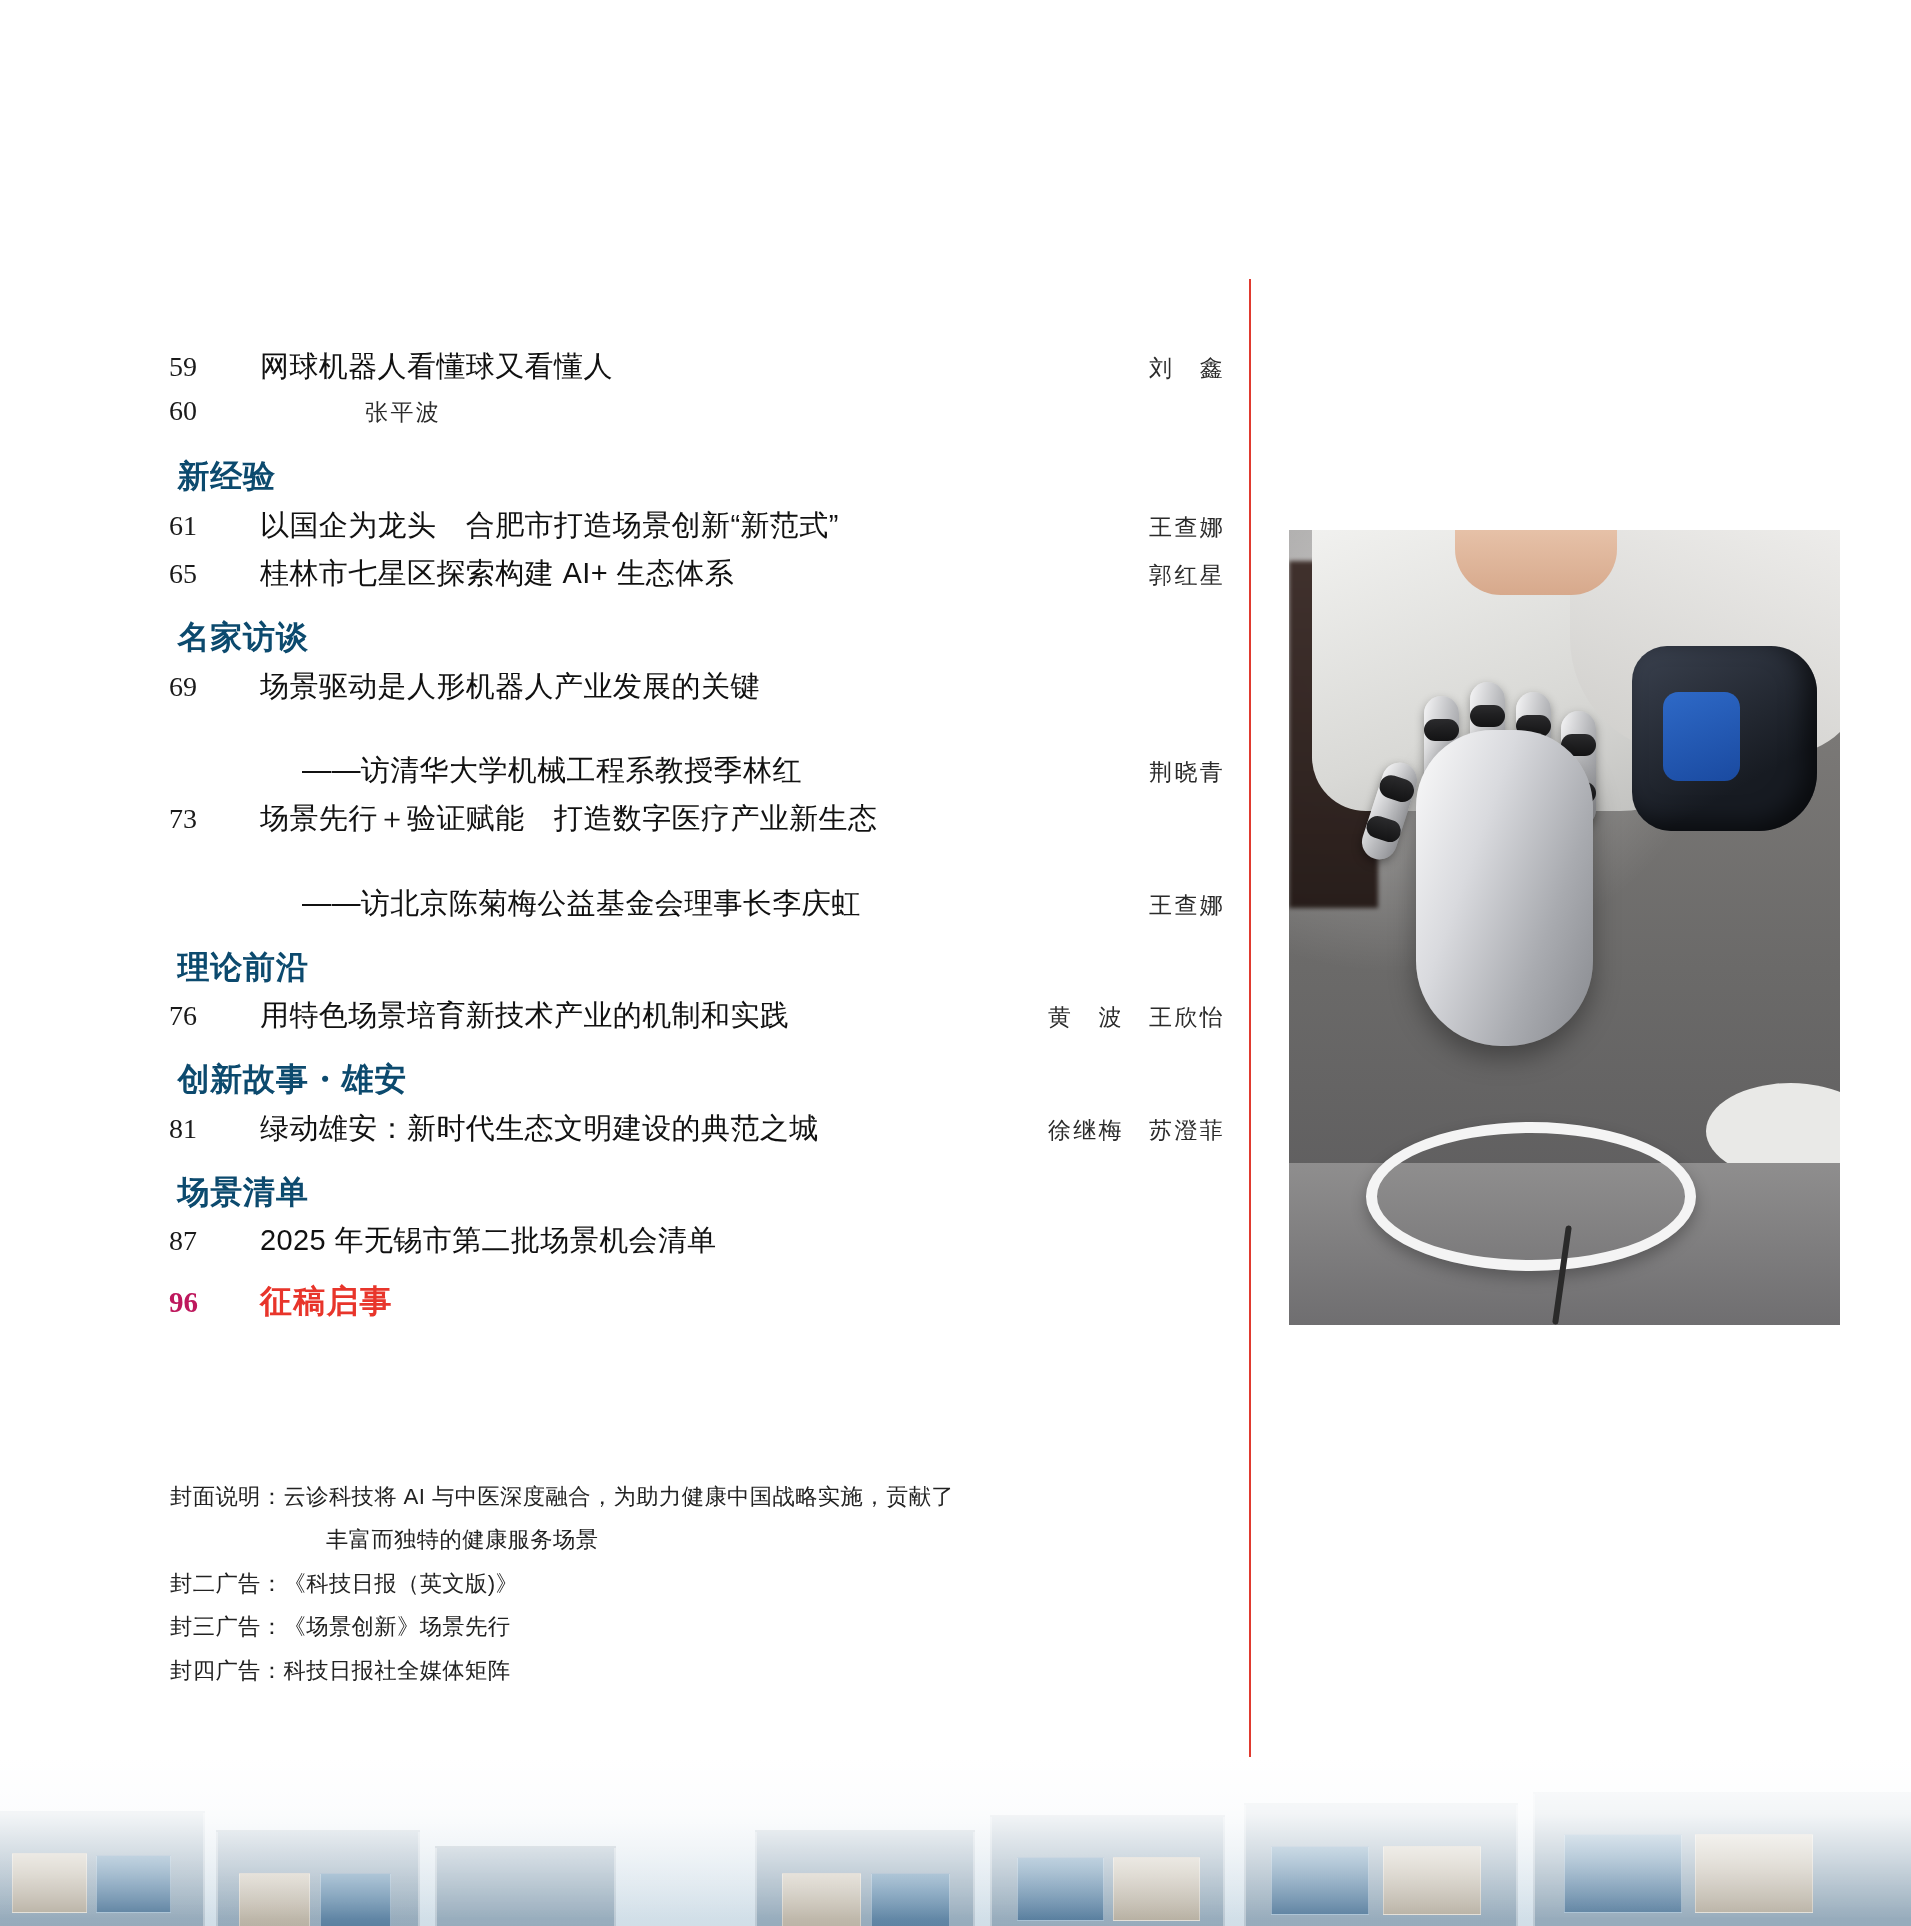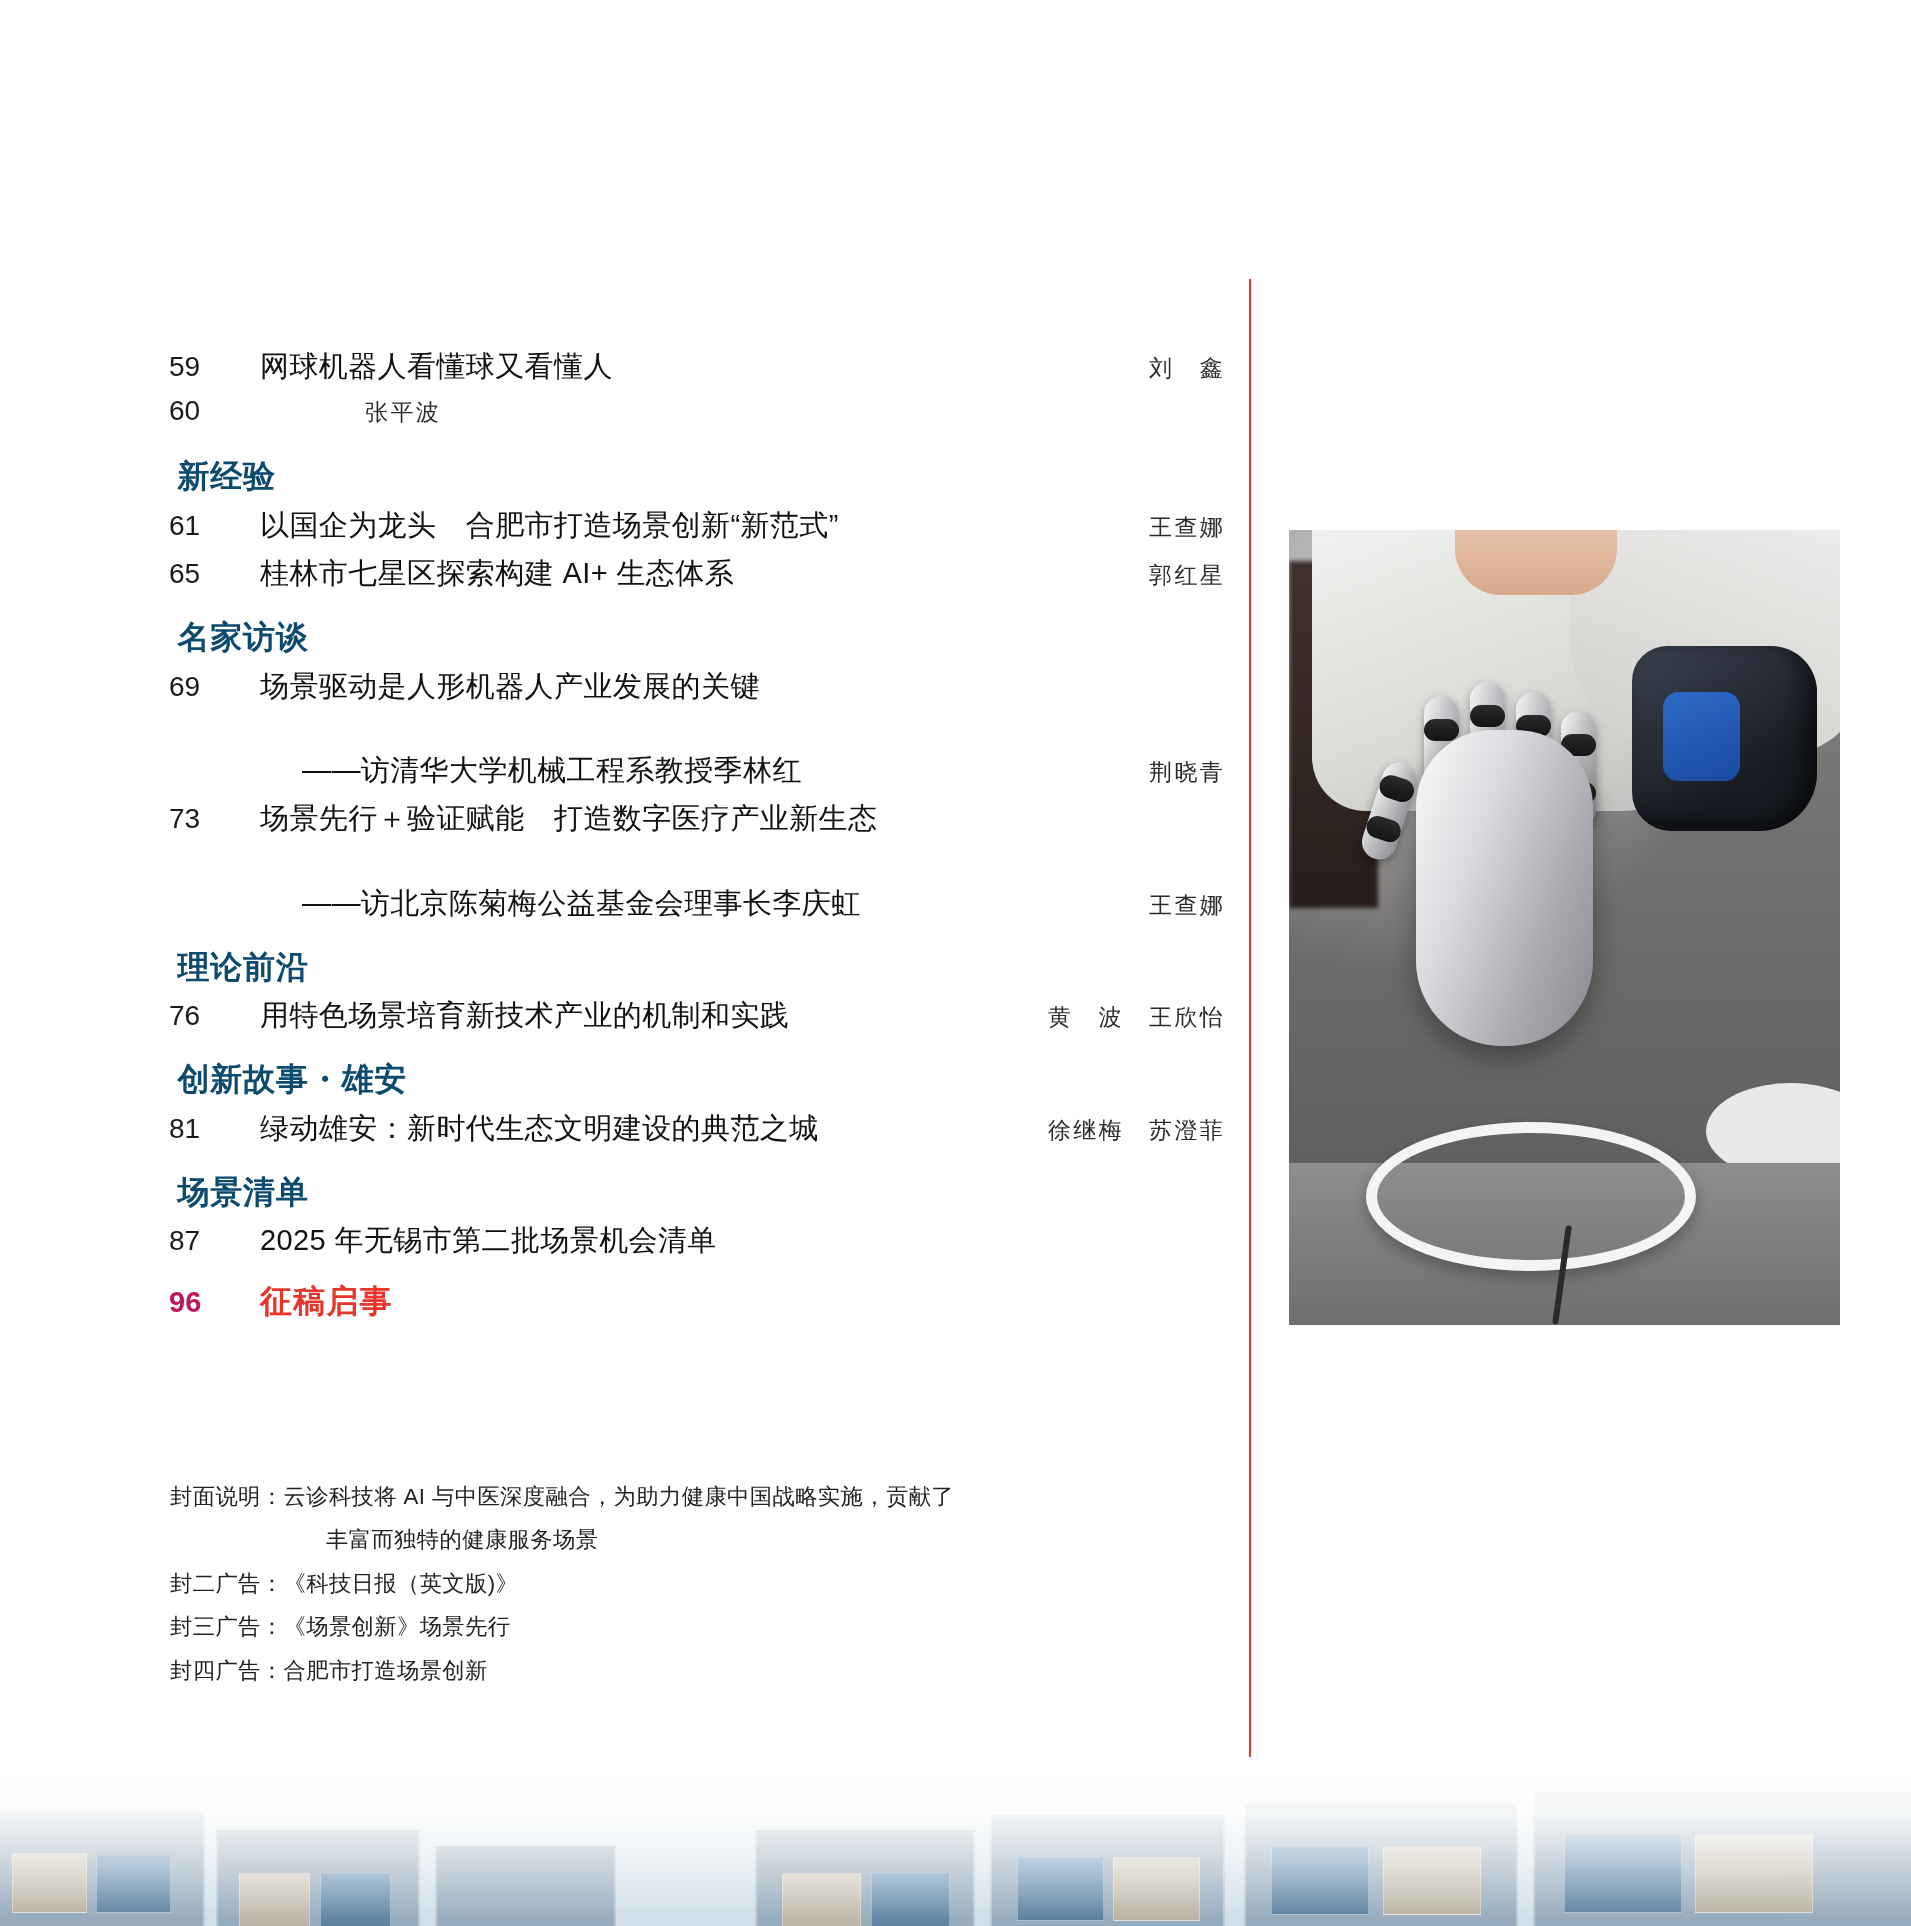--- a/index.html
+++ b/index.html
@@ -51,21 +51,21 @@
     display: flex;
     align-items: baseline;
     margin-bottom: 9.2px;
     min-height: 37px;
   }
   .pg {
     width: 91px;
     flex: 0 0 91px;
     font-size: 28px;
     color: #1a1a1a;
-    font-family: Liberation Sans, sans-serif;
+    font-family: Liberation Serif, serif;
   }
   .title {
     flex: 1 1 auto;
     font-size: 29px;
     color: #111111;
     line-height: 1.35;
     letter-spacing: 0.4px;
   }
   .author {
     flex: 0 0 auto;
@@ -323,21 +323,21 @@
     <div class="note-row">
       <div class="note-label">封二广告：</div>
       <div class="note-text">《科技日报（英文版)》</div>
     </div>
     <div class="note-row">
       <div class="note-label">封三广告：</div>
       <div class="note-text">《场景创新》场景先行</div>
     </div>
     <div class="note-row">
       <div class="note-label">封四广告：</div>
-      <div class="note-text">合肥市打造场景创新</div>
+      <div class="note-text">科技日报社全媒体矩阵</div>
     </div>
   </div>
 
   <div class="photo">
     <div class="ph-bg"></div>
     <div class="ph-darkleft"></div>
     <div class="ph-coat"></div>
     <div class="ph-arm"></div>
     <div class="ph-skin"></div>
     <div class="ph-glove"></div>

